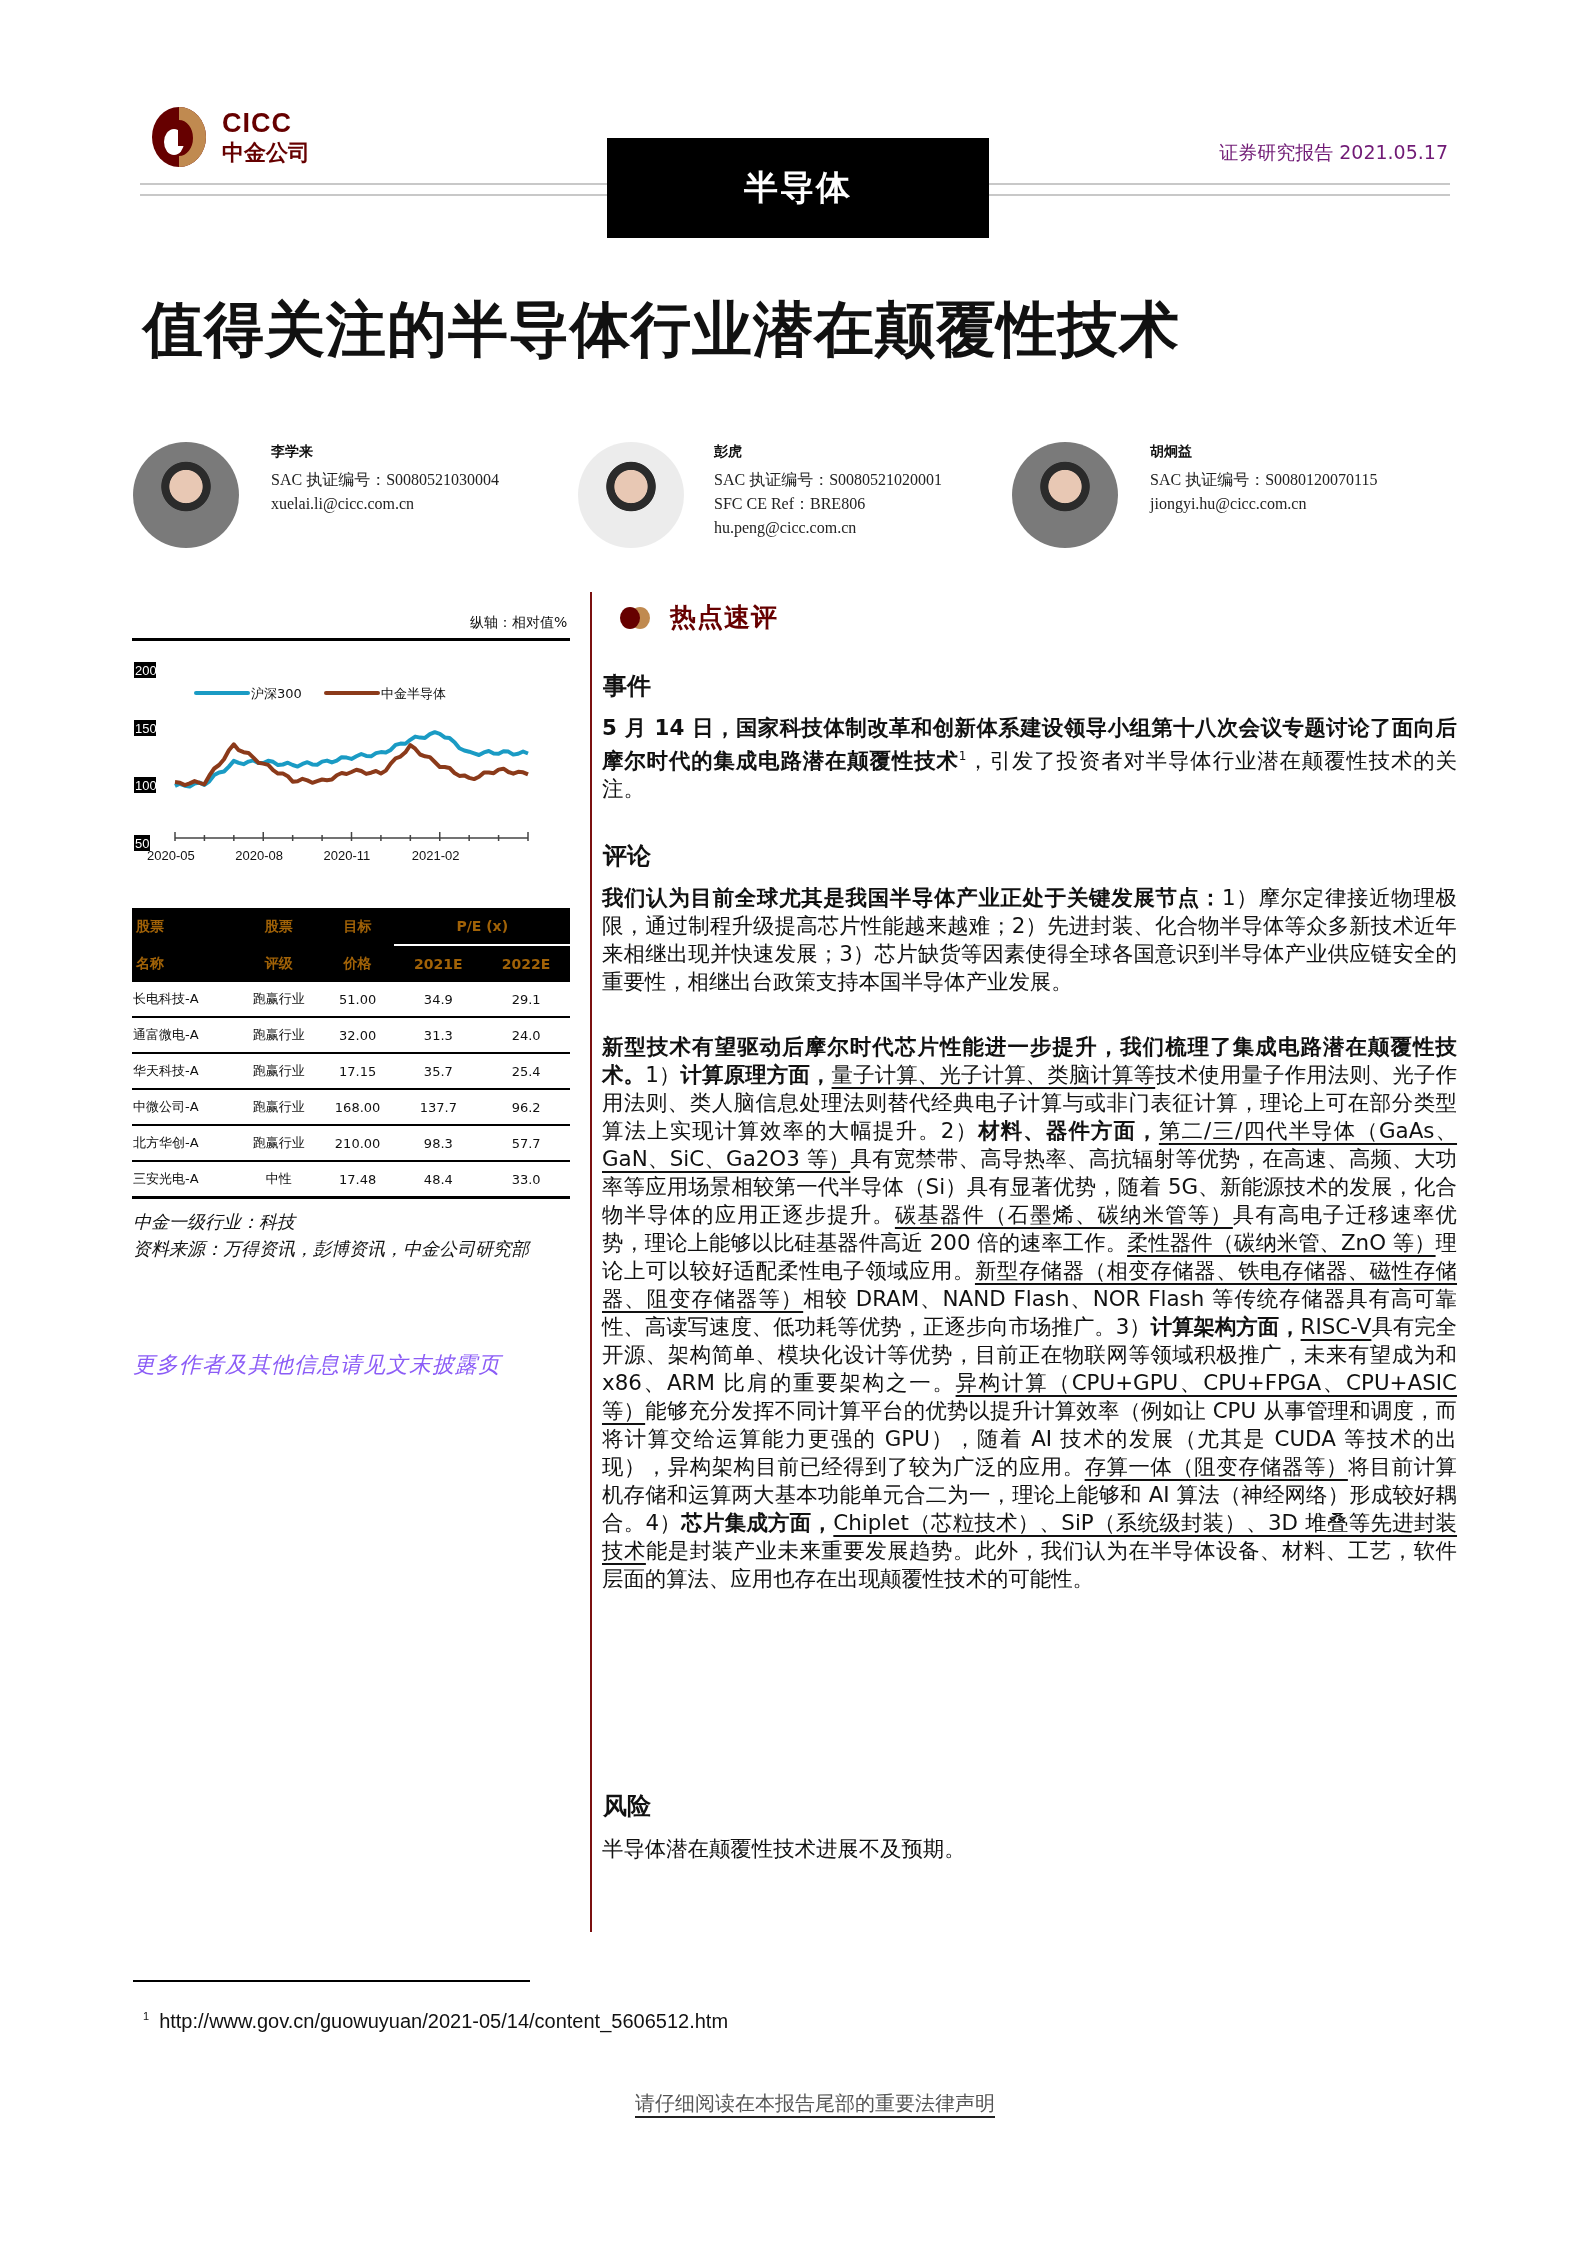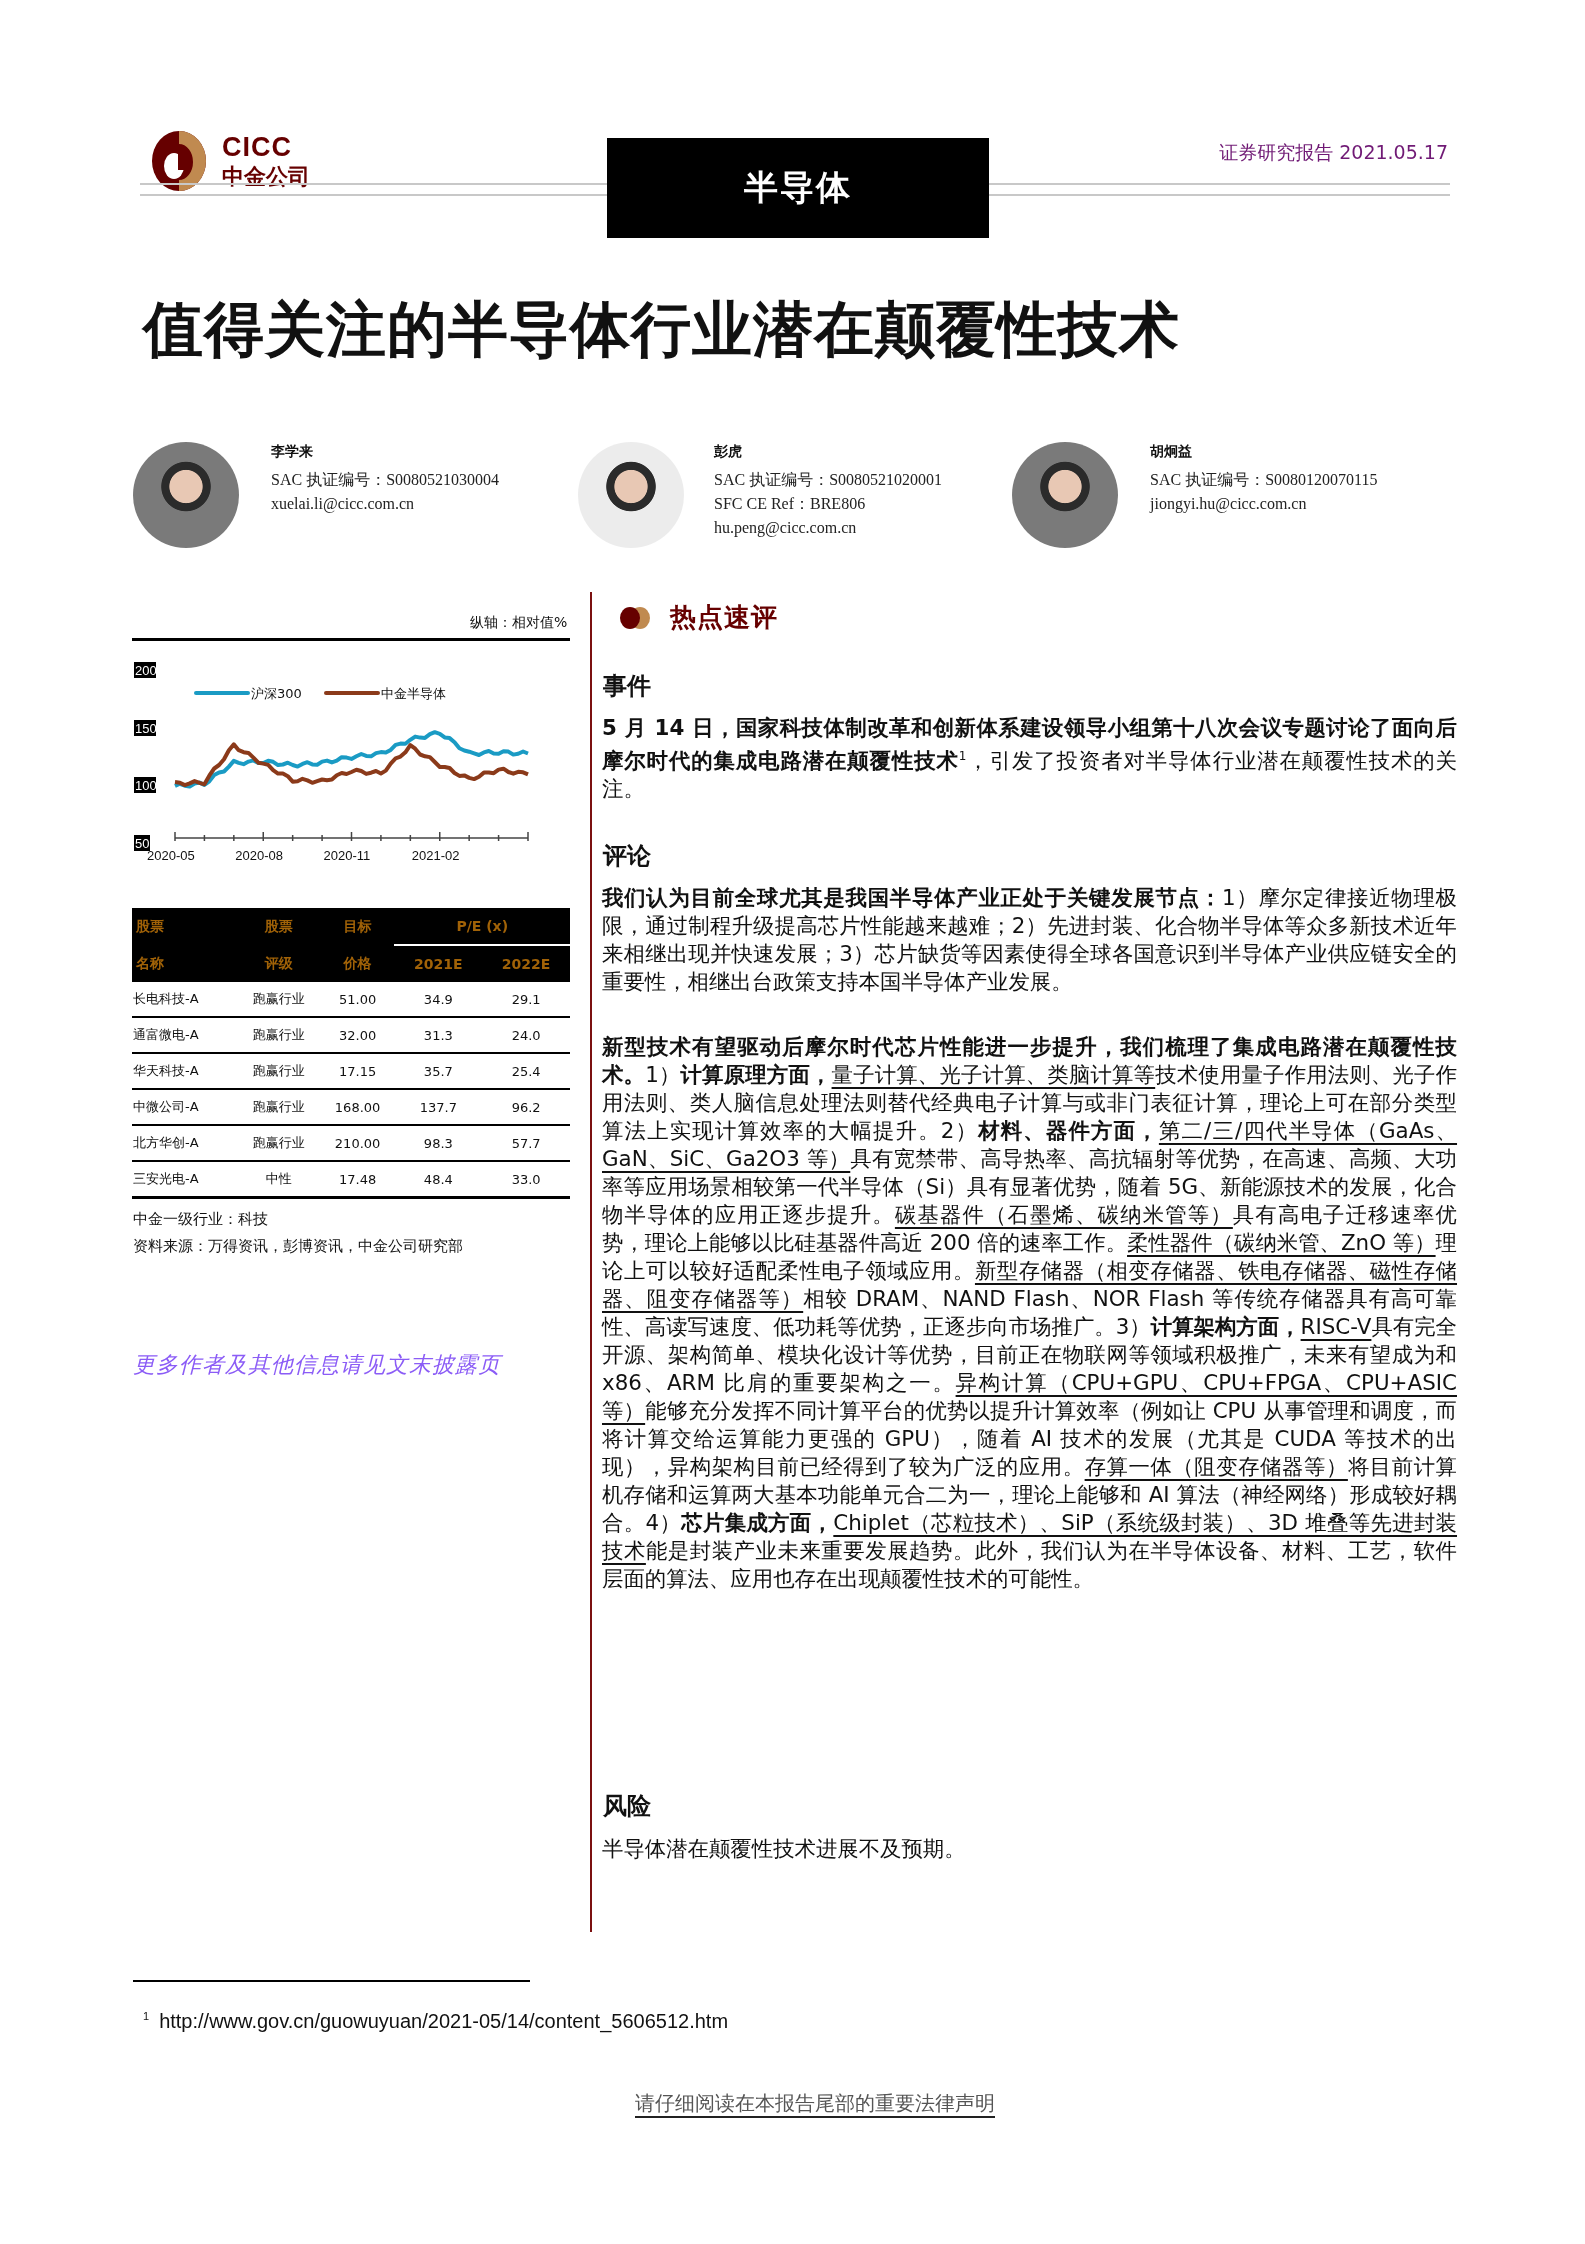--- a/index.html
+++ b/index.html
@@ -1,20 +1,20 @@
 <!DOCTYPE html>
 <html><head>
 <meta charset="utf-8">
 <style>
   html, body { margin: 0; padding: 0; background: #ffffff; }
   body { width: 1585px; height: 2244px; position: relative; overflow: hidden;
          font-family: "DejaVu Sans", "Liberation Sans", sans-serif; color: #111; }
   .abs { position: absolute; }
   
-  .logo { left: 150px; top: 106px; width: 190px; height: 62px; margin-top: 24px; }
+  .logo { left: 150px; top: 106px; width: 190px; height: 62px; }
   .logo-mark { position: absolute; left: 0; top: 0; width: 58px; height: 62px; }
   .logo-text1 { position: absolute; left: 72px; top: 2px; font-size: 27px; font-weight: bold; color: #660000; letter-spacing: 1px; font-family: "Liberation Sans", sans-serif; }
   .logo-text2 { position: absolute; left: 72px; top: 32px; font-size: 22px; font-weight: bold; color: #660000; }
   .hline { left: 140px; height: 2px; background: #c8c8c8; }
   .sector-box { left: 607px; top: 138px; width: 382px; height: 100px; background: #000000; color: #fff;
                 display: flex; align-items: center; justify-content: center; font-size: 34px; font-weight: bold; letter-spacing: 2px; }
   .report-date { right: 137px; top: 140px; font-size: 19px; color: #701a75; }
   .title { left: 143px; top: 290px; font-size: 60px; font-weight: bold; color: #111; letter-spacing: 1px; }
   
   .author { position: absolute; top: 440px; height: 120px; }
@@ -27,21 +27,21 @@
   .vline { left: 590px; top: 592px; width: 2px; height: 1340px; background: #7b1010; }
   .chart-unit { left: 470px; top: 614px; font-size: 14px; color: #111; }
   .rule-black { background: #000; height: 3px; }
   .chart-svg { left: 130px; top: 650px; }
   table.stocks { position: absolute; left: 132px; top: 908px; width: 438px; border-collapse: collapse; font-size: 13px; }
   table.stocks th { background: #000; color: #a16207; font-weight: bold; padding: 0 4px; height: 36px; text-align: center; font-size: 14px; }
   table.stocks th.left, table.stocks td.left { text-align: left; }
   table.stocks td { height: 32px; text-align: center; border-bottom: 2px solid #000; font-size: 13px; color: #111; }
   table.stocks tr.last td { border-bottom: 3px solid #000; }
   table.stocks th.pe-top { border-bottom: 2px solid #fff; }
-  .note { left: 133px; font-size: 15px; color: #111; }
+  .note { left: 133px; font-size: 18px; color: #111; font-style: italic; }
   .more-info { left: 133px; top: 1350px; font-size: 22px; color: #8b5cf6; font-style: italic; font-weight: 300; letter-spacing: 1px; }
   
   .section-head { left: 620px; top: 600px; display: flex; align-items: center; }
   .dot { width: 22px; height: 22px; border-radius: 50%; position: relative; }
   .dot .d1 { position: absolute; left: 0; top: 0; width: 20px; height: 22px; border-radius: 50%; background: #c08a50; left: 10px; }
   .dot .d2 { position: absolute; left: 0; top: 0; width: 20px; height: 22px; border-radius: 50%; background: #660000; }
   .section-title { margin-left: 28px; font-size: 26px; font-weight: bold; color: #660000; letter-spacing: 1px; }
   .sub-head { left: 603px; font-size: 24px; font-weight: bold; color: #111; }
   .para { left: 602px; width: 855px; font-size: 21.4px; line-height: 28px; color: #111; text-align: justify; }
   .para b { font-weight: bold; }

